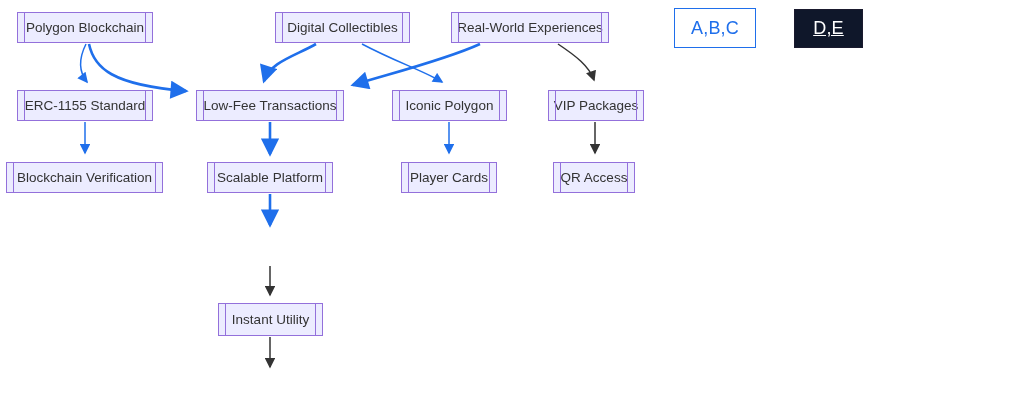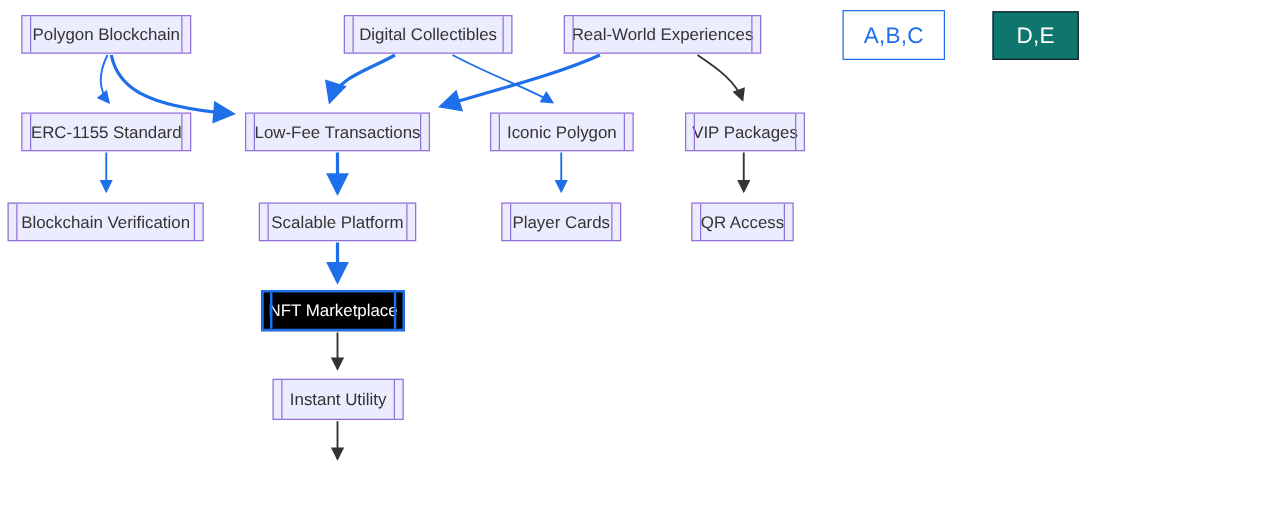--- a/index.html
+++ b/index.html
@@ -60,23 +60,24 @@
     justify-content: center;
     font-size: 18px;
     letter-spacing: 0.2px;
     background: #ffffff;
     border: 1.5px solid #1f6feb;
     color: #1f6feb;
     z-index: 2;
     margin-left: 24px;
   }
   .legend.filled {
-    background: #0f766e;
+    background: #0f172a;
     border: 1.5px solid #1a1a2e;
     color: #ffffff;
+    text-decoration: underline;
   }
 </style>
 </head>
 <body>
 
 <div class="canvas">
 
   <svg class="edges" width="1024" height="413" viewBox="0 0 1024 413" xmlns="http://www.w3.org/2000/svg">
     <defs>
       <marker id="mb" viewBox="0 0 10 10" refX="8.5" refY="5" markerWidth="7.5" markerHeight="7" orient="auto">
@@ -114,18 +115,17 @@
   <div class="node" style="left:17px;  top:90px; width:136px; height:31px;">ERC-1155 Standard</div>
   <div class="node" style="left:196px; top:90px; width:148px; height:31px;">Low-Fee Transactions</div>
   <div class="node" style="left:392px; top:90px; width:115px; height:31px;">Iconic Polygon</div>
   <div class="node" style="left:548px; top:90px; width:96px;  height:31px;">VIP Packages</div>
 
   <div class="node" style="left:6px;   top:162px; width:157px; height:31px;">Blockchain Verification</div>
   <div class="node" style="left:207px; top:162px; width:126px; height:31px;">Scalable Platform</div>
   <div class="node" style="left:401px; top:162px; width:96px;  height:31px;">Player Cards</div>
   <div class="node" style="left:553px; top:162px; width:82px;  height:31px;">QR Access</div>
 
-  <div class="node dark" style="left:209px; top:232px; width:115px; height:33px;">NFT Marketplace</div>
 
   <div class="node" style="left:218px; top:303px; width:105px; height:33px;">Instant Utility</div>
 
 
 </div>
 
 </body></html>

